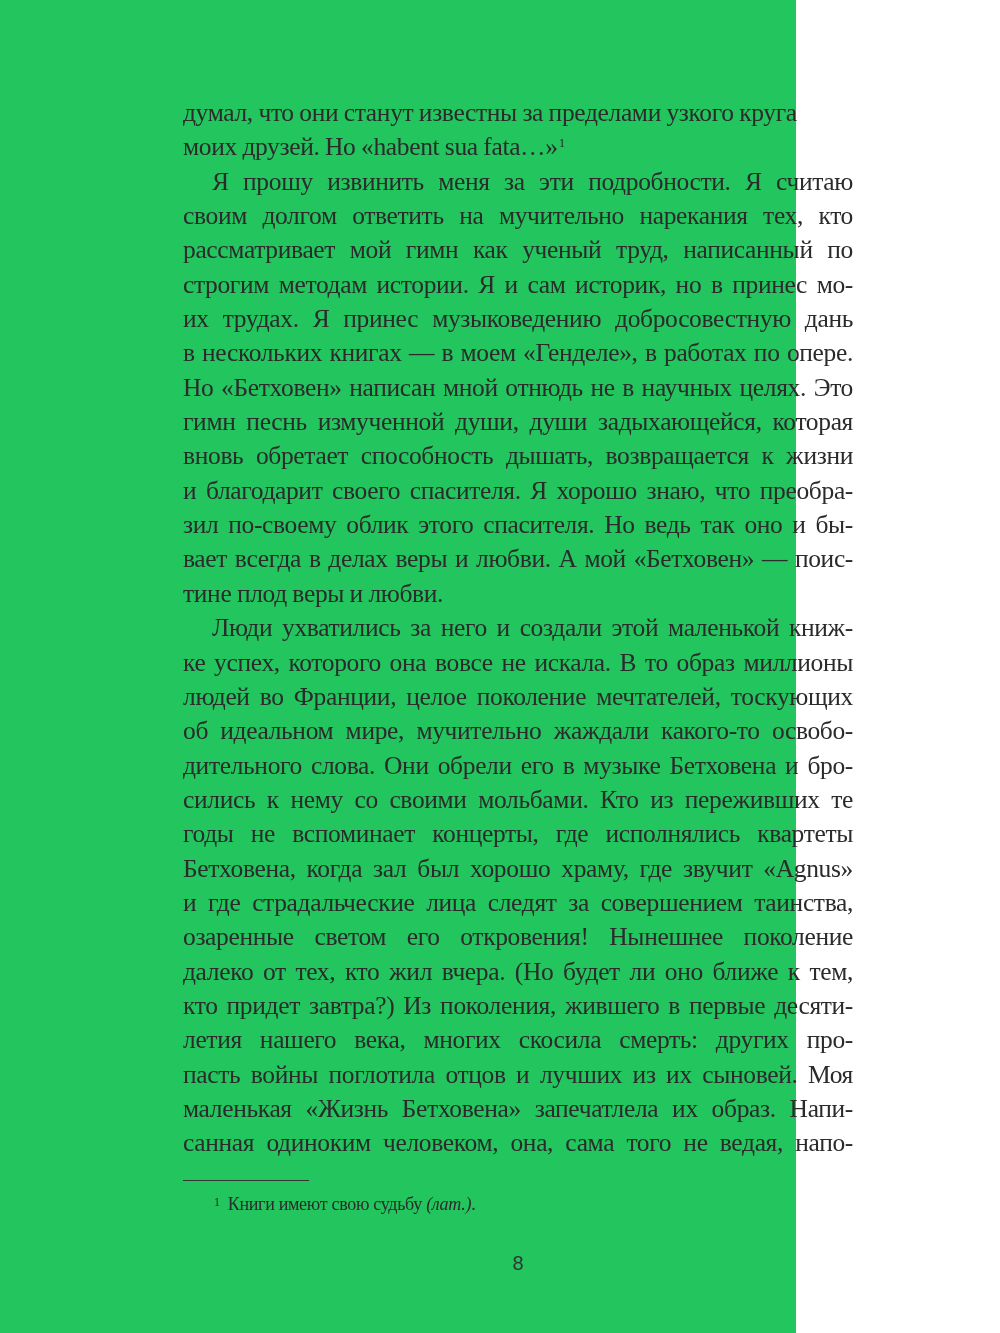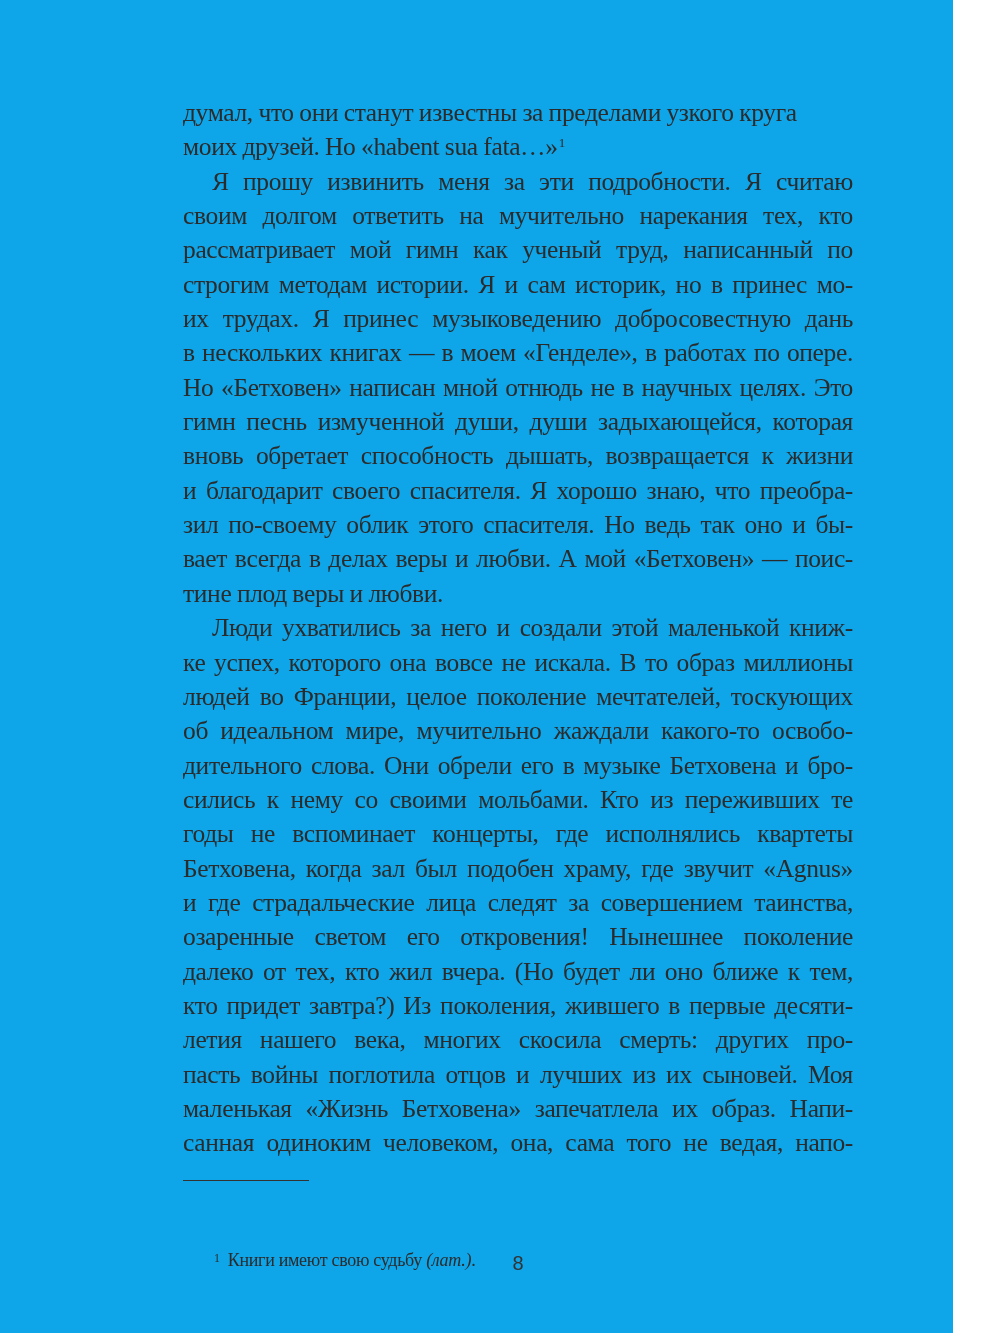--- a/index.html
+++ b/index.html
@@ -11,22 +11,22 @@
       width: 1000px;
       height: 1333px;
       position: relative;
       overflow: hidden;
       font-family: "Liberation Serif", "DejaVu Serif", serif;
       color: #2b2b2b;
     }
     .page {
       position: absolute;
       left: 0; top: 0;
-      width: 953px; height: 1333px;
-      background: #0ea5e9;
+      width: 796px; height: 1333px;
+      background: #22c55e;
     }
     .text-block {
       position: absolute;
       left: 183px;
       top: 96px;
       width: 670px;
     }
     .line {
       height: 34.35px;
       line-height: 34.35px;
@@ -58,21 +58,21 @@
       position: absolute;
       left: 183px;
       top: 1180px;
       width: 126px;
       height: 0;
       border-top: 1px solid #333;
     }
     .footnote {
       position: absolute;
       left: 214px;
-      top: 1248px;
+      top: 1192px;
       font-size: 18px;
       line-height: 24px;
       letter-spacing: -0.3px;
       color: #2b2b2b;
       white-space: nowrap;
     }
     .footnote .fn-num {
       font-size: 12px;
       vertical-align: top;
       position: relative;
@@ -116,21 +116,21 @@
     <span class="line">зил по-своему облик этого спасителя. Но ведь так оно и бы-</span>
     <span class="line">вает всегда в делах веры и любви. А мой «Бетховен» — поис-</span>
     <span class="line last">тине плод веры и любви.</span>
     <span class="line indent">Люди ухватились за него и создали этой маленькой книж-</span>
     <span class="line">ке успех, которого она вовсе не искала. В то образ миллионы</span>
     <span class="line">людей во Франции, целое поколение мечтателей, тоскующих</span>
     <span class="line">об идеальном мире, мучительно жаждали какого-то освобо-</span>
     <span class="line">дительного слова. Они обрели его в музыке Бетховена и бро-</span>
     <span class="line">сились к нему со своими мольбами. Кто из переживших те</span>
     <span class="line">годы не вспоминает концерты, где исполнялись квартеты</span>
-    <span class="line">Бетховена, когда зал был подобен храму, где звучит «Agnus»</span>
+    <span class="line">Бетховена, когда зал был хорошо храму, где звучит «Agnus»</span>
     <span class="line">и где страдальческие лица следят за совершением таинства,</span>
     <span class="line">озаренные светом его откровения! Нынешнее поколение</span>
     <span class="line">далеко от тех, кто жил вчера. (Но будет ли оно ближе к тем,</span>
     <span class="line">кто придет завтра?) Из поколения, жившего в первые десяти-</span>
     <span class="line">летия нашего века, многих скосила смерть: других про-</span>
     <span class="line">пасть войны поглотила отцов и лучших из их сыновей. Моя</span>
     <span class="line">маленькая «Жизнь Бетховена» запечатлела их образ. Напи-</span>
     <span class="line">санная одиноким человеком, она, сама того не ведая, напо-</span>
   </div>
 

